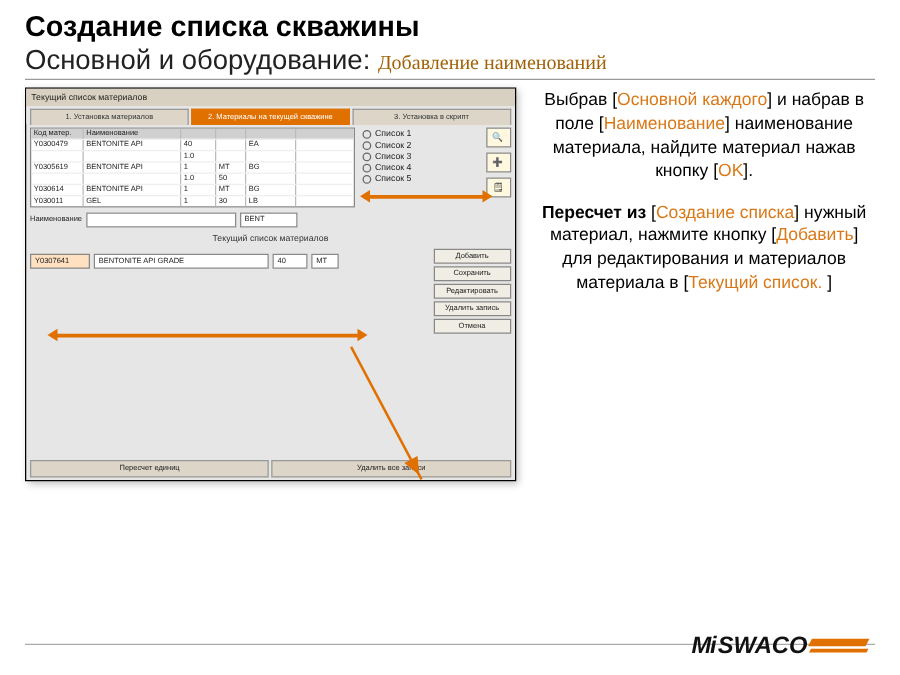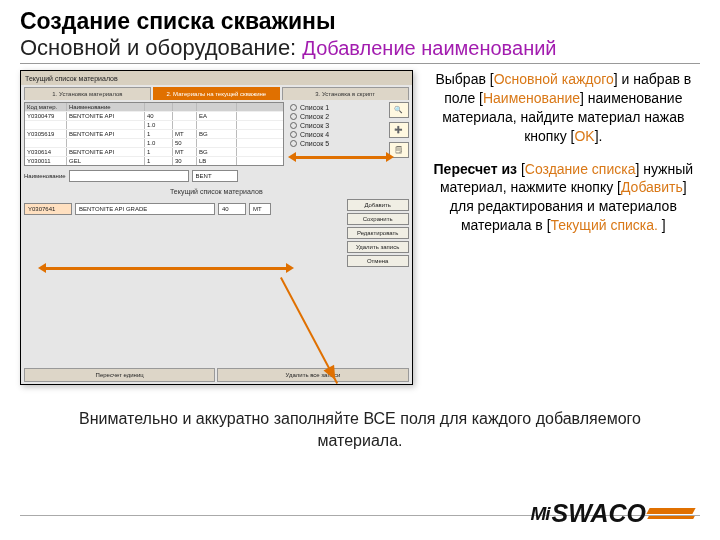--- a/index.html
+++ b/index.html
@@ -1,20 +1,20 @@
 <!DOCTYPE html>
 <html><head>
 <meta charset="utf-8">
 <style>
   * { box-sizing: border-box; margin: 0; padding: 0; }
   body { width: 720px; height: 540px; font-family: Arial, sans-serif; background: #fff; position: relative; }
   .slide { width: 100%; height: 100%; padding: 8px 20px 0 20px; position: relative; }
   .title1 { font-size: 23px; font-weight: bold; color: #000; }
   .title2 { font-size: 22px; color: #222; }
-  .subtitle { font-size: 20px; color: #a21caf; display: inline; }
+  .subtitle { font-size: 16px; color: #a16207; display: inline; font-family: Liberation Serif, serif; }
   hr.line { border: none; border-top: 1px solid #999; margin-top: 2px; }
   .content { display: flex; gap: 14px; margin-top: 6px; }
   .screenshot { width: 395px; height: 315px; border: 1px solid #000; background: #e6e6e6; box-shadow: 2px 2px 6px rgba(0,0,0,.25); position: relative; font-size: 7px; color: #222; }
   .scr-titlebar { height: 14px; background: #d8d0c0; display:flex; align-items:center; padding:0 4px;}
   .scr-tabs { height: 14px; display:flex; gap:2px; padding:2px 3px 0 3px; background:#e6e6e6; }
   .scr-tab { flex:1; height:13px; display:flex; align-items:center; justify-content:center; font-size:6px; color:#333; border:1px solid #999; border-bottom:none;}
   .scr-tab.active { background:#e07000; color:#fff; border-color:#e07000;}
   .scr-tab:not(.active){ background:#ddd6c8; }
   .scr-body { padding: 3px; }
   .tbl-wrap { display:flex; gap:4px; }
@@ -42,21 +42,21 @@
   .p1 { margin-bottom: 14px; }
   .b { font-weight: bold; }
   .o { color: #d97817; }
   .pointer{position:absolute; width:2px; background:#e07000; transform-origin:top left;}
   .pointer::after{content:"";position:absolute;bottom:-2px;left:-5px;border:6px solid transparent;border-top:14px solid #e07000;}
   .footnote{ position:absolute; left:40px; right:40px; top:408px; font-size:16px; text-align:center; color:#222; line-height:1.35;}
   .footer{ position:absolute; bottom:24px; left:0; right:0;}
   .footer hr{border:none;border-top:1px solid #aaa; margin:0 20px;}
   .logo{ position:absolute; right:26px; bottom:12px; display:flex; align-items:center; gap:2px; font-family: Arial Black, Arial; font-style:italic; color:#111;}
   .logo .mi{font-size:19px;font-weight:900;letter-spacing:-1px;}
-  .logo .sw{font-size:25px;font-weight:900;letter-spacing:0;}
+  .logo .sw{font-size:19px;font-weight:900;letter-spacing:0;}
   .logo-mark{width:46px;height:18px;position:relative;}
   .logo-mark .s1{position:absolute;left:0;top:3px;width:46px;height:6px;background:#e07000;transform:skewX(-28deg);}
   .logo-mark .s2{position:absolute;left:0;top:11px;width:46px;height:3px;background:#e07000;transform:skewX(-28deg);}
 </style>
 </head>
 <body>
 <div class="slide">
 
   <div class="title1">Создание списка скважины</div>
   <div>
@@ -189,28 +189,27 @@
 
       <div class="arrow arrow-h" style="top:85px;left:270px;width:100px"></div>
       <div class="arrow arrow-h" style="top:196px;left:20px;width:250px"></div>
     </div>
 
     <div class="sidetext">
       <div class="p1">
         <span>Выбрав </span>[<span class="o">Основной каждого</span>]<span> и набрав в поле </span>[<span class="o">Наименование</span>]<span> наименование материала, найдите материал нажав кнопку </span>[<span class="o">OK</span>]<span>.</span>
       </div>
       <div>
-        <span class="b">Пересчет из </span>[<span class="o">Создание списка</span>]<span> нужный материал, нажмите кнопку </span>[<span class="o">Добавить</span>]<span> для редактирования и материалов материала в </span>[<span class="o">Текущий списка. </span>]
+        <span class="b">Пересчет из </span>[<span class="o">Создание списка</span>]<span> нужный материал, нажмите кнопку </span>[<span class="o">Добавить</span>]<span> для редактирования и материалов материала в </span>[<span class="o">Текущий список. </span>]
       </div>
     </div>
   </div>
 
   <div class="pointer" style="left:280px;top:278px;height:120px;transform:rotate(-28deg)"></div>
 
-  <div class="footnote">Внимательно и аккуратно заполняйте ВСЕ поля для каждого добавляемого материала.</div>
 
   <div class="footer">
       <hr>
     </div>
   <div class="logo">
     <span class="mi">Mi</span>
       <span class="sw">SWACO</span>
     <span class="logo-mark">
         <span class="s1"></span>
         <span class="s2"></span>

